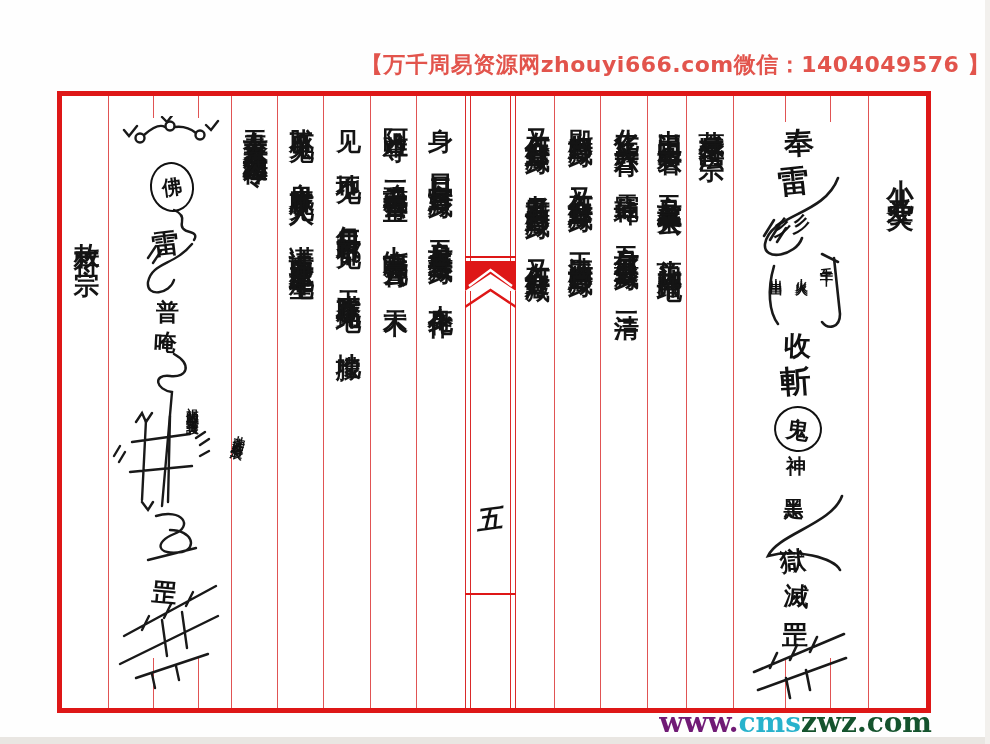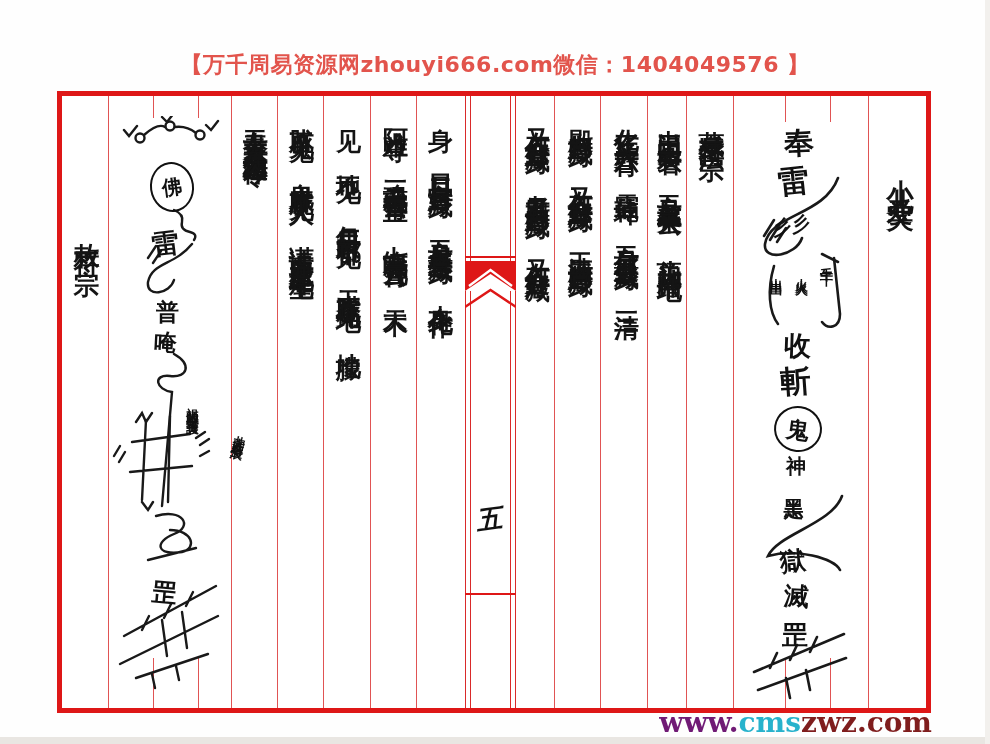--- a/index.html
+++ b/index.html
@@ -1,19 +1,19 @@
 <!DOCTYPE html>
 <html><head>
 <meta charset="utf-8">
 <style>
   html,body{margin:0;padding:0;background:#fff;}
   .page{position:relative;width:990px;height:744px;background:#fefefe;overflow:hidden;
         font-family:"DejaVu Sans","Liberation Sans",sans-serif;}
   
-  .hdr{position:absolute;top:50px;left:0;width:100%;text-align:center;
+  .hdr{position:absolute;top:50px;left:0;width:100%;text-align:right;
        color:#e2544c;font-size:22px;font-weight:700;letter-spacing:.5px;}
   
   .frame{position:absolute;left:57px;top:91px;width:874px;height:622px;
          border:5px solid #de1717;box-sizing:border-box;background:#fff;overflow:hidden;}
   
   .vline{position:absolute;top:0;bottom:0;width:1px;background:#e05454;}
   .sline{position:absolute;top:0;bottom:0;width:1px;background:#d92a2a;}
   .stub-t{position:absolute;top:0;height:26px;width:1px;background:#e05454;}
   .stub-b{position:absolute;bottom:0;height:50px;width:1px;background:#e05454;}
   .hrule{position:absolute;left:403px;width:51px;height:2px;background:#de1717;}
@@ -42,21 +42,21 @@
         display:flex;align-items:center;justify-content:center;}
   .tal svg{position:absolute;left:0;top:0;}
   
   .note{position:absolute;left:172px;top:330px;writing-mode:vertical-rl;text-orientation:upright;
         font-size:12.5px;font-weight:700;color:#111;letter-spacing:2px;
         transform:rotate(13deg);transform-origin:top center;
         font-family:"DejaVu Serif",serif;}
   
   .furl{position:absolute;top:706px;right:58px;font-family:"DejaVu Serif","Liberation Serif",serif;
         font-weight:700;font-size:28px;letter-spacing:0;}
-  .u-red{color:#701a75;} .u-teal{color:#27b2cc;} .u-crim{color:#7f1d1d;}
+  .u-red{color:#701a75;} .u-teal{color:#27b2cc;} .u-crim{color:#14532d;}
   
   .band-b{position:absolute;left:0;bottom:0;width:100%;height:7px;background:#e9e6e2;}
   .band-r{position:absolute;right:0;top:0;width:5px;height:100%;background:#f2f0ed;}
 </style>
 </head>
 <body>
 
 <div class="page">
 
   <div class="hdr">【万千周易资源网zhouyi666.com微信：1404049576 】</div>

